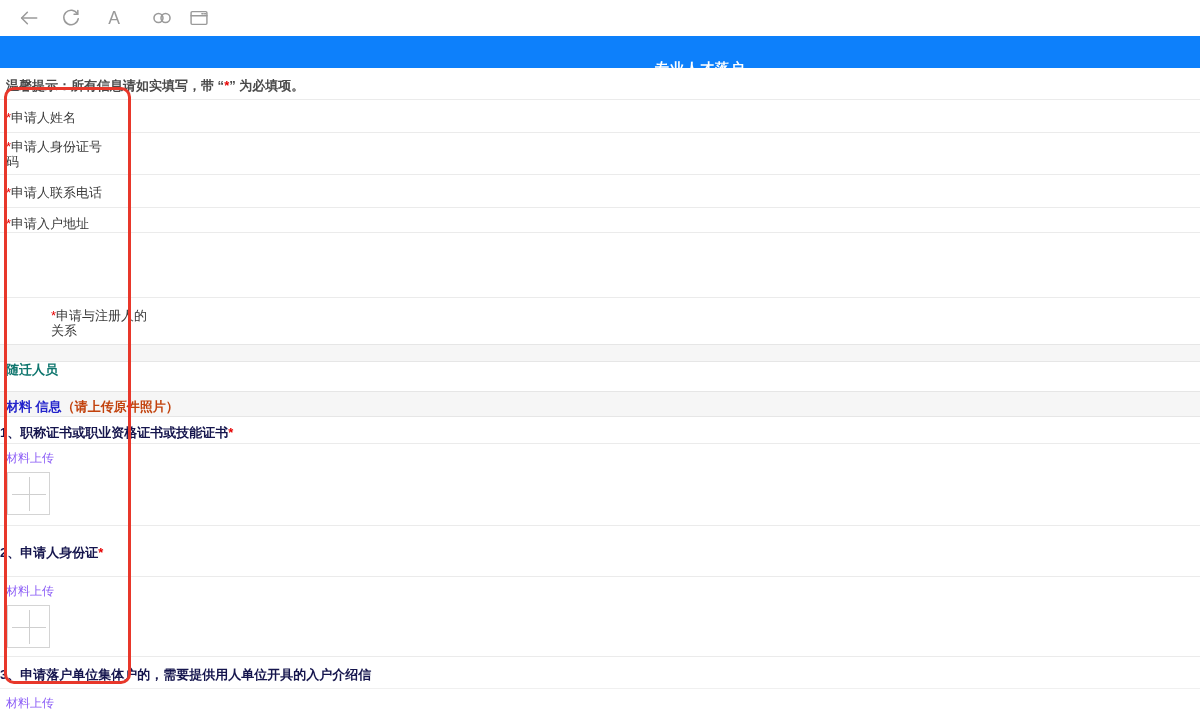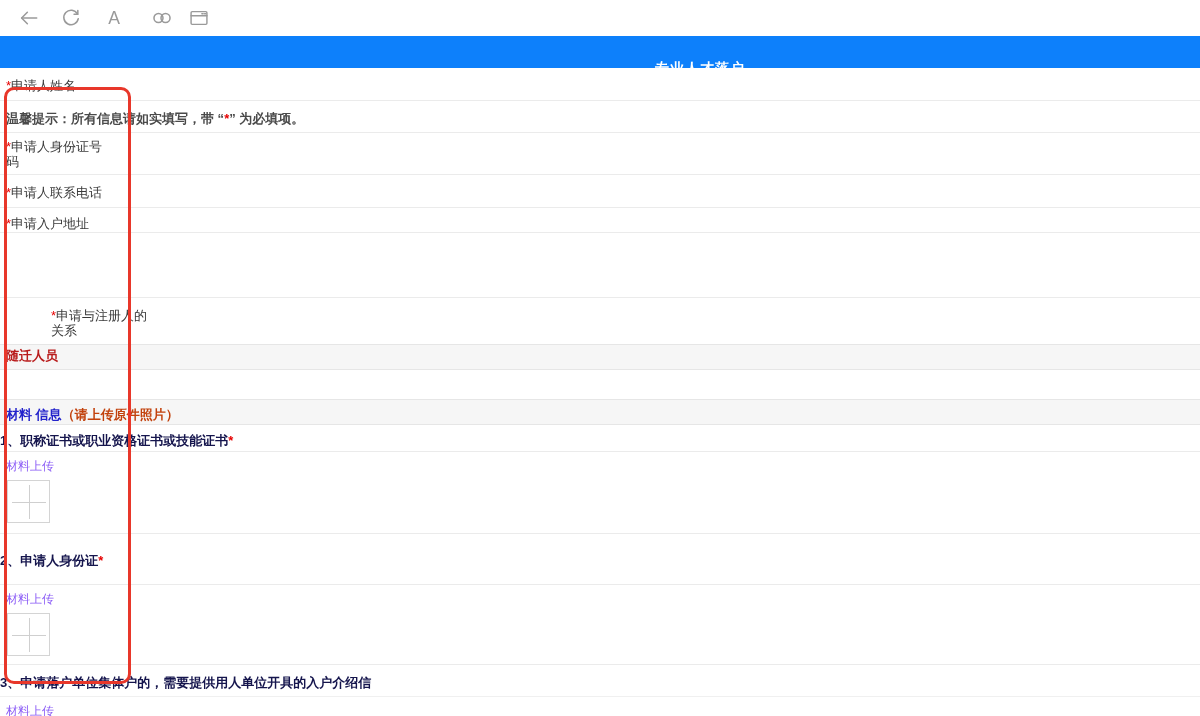--- a/index.html
+++ b/index.html
@@ -27,21 +27,21 @@
   .lbl { padding-left:6px; width:118px; font-size:13px; color:#3a3a3a; line-height:15px; }
   .r-name { height:33px; } .r-name .lbl{ padding-top:10px; }
   .r-id { height:42px; } .r-id .lbl{ padding-top:6px; width:112px;}
   .r-phone { height:33px; } .r-phone .lbl{ padding-top:10px; }
   .r-addr { height:25px; } .r-addr .lbl{ padding-top:8px; }
   .r-empty { height:65px; }
   .r-rel { height:46px; } .r-rel .lbl{ padding-top:10px; width:110px;margin-left:45px;}
 
   .band { background:#f6f6f6; border-top:1px solid #e6e6e6; border-bottom:1px solid #e6e6e6;
     padding-left:6px; font-size:13px; font-weight:bold; }
-  .band-accompany { height:26px; padding-top:2px; color:#b91c1c; }
+  .band-accompany { height:16px; padding-top:16px; color:#0f766e; }
   .r-white { height:29px; }
   .band-materials { height:26px; padding-top:6px; }
   .mat-main { color:#2323cb; } .mat-note { color:#c2410c; }
 
   .item-title { font-size:13px; font-weight:bold; color:#15154d; }
   .r-item1 { height:27px; padding-top:7px; }
   .r-item2 { height:51px; padding-top:18px; }
   .r-item3 { height:32px; padding-top:9px; }
   .bb-faint { border-bottom:1px solid #f0f0f0; }
 
@@ -97,26 +97,26 @@
           <path d="M12.6 6.1 h1.2"></path>
           <path d="M15 6.1 h1.2"></path>
       </svg>
     </span>
   </div>
 
   <div class="blue-bar">
     <span class="blue-title">专业人才落户</span>
   </div>
 
+  <div class="row tip-row bb">
+    <span>温馨提示：所有信息请如实填写，带 “</span><span class="star">*</span><span>” 为必填项。</span>
+  </div>
+
   <div class="row r-name bb">
     <div class="lbl"><span class="star">*</span><span>申请人姓名</span></div>
-  </div>
-
-  <div class="row tip-row bb">
-    <span>温馨提示：所有信息请如实填写，带 “</span><span class="star">*</span><span>” 为必填项。</span>
   </div>
   <div class="row r-id bb">
     <div class="lbl"><span class="star">*</span><span>申请人身份证号码</span></div>
   </div>
   <div class="row r-phone bb">
     <div class="lbl"><span class="star">*</span><span>申请人联系电话</span></div>
   </div>
   <div class="row r-addr bb">
     <div class="lbl"><span class="star">*</span><span>申请入户地址</span></div>
   </div>

